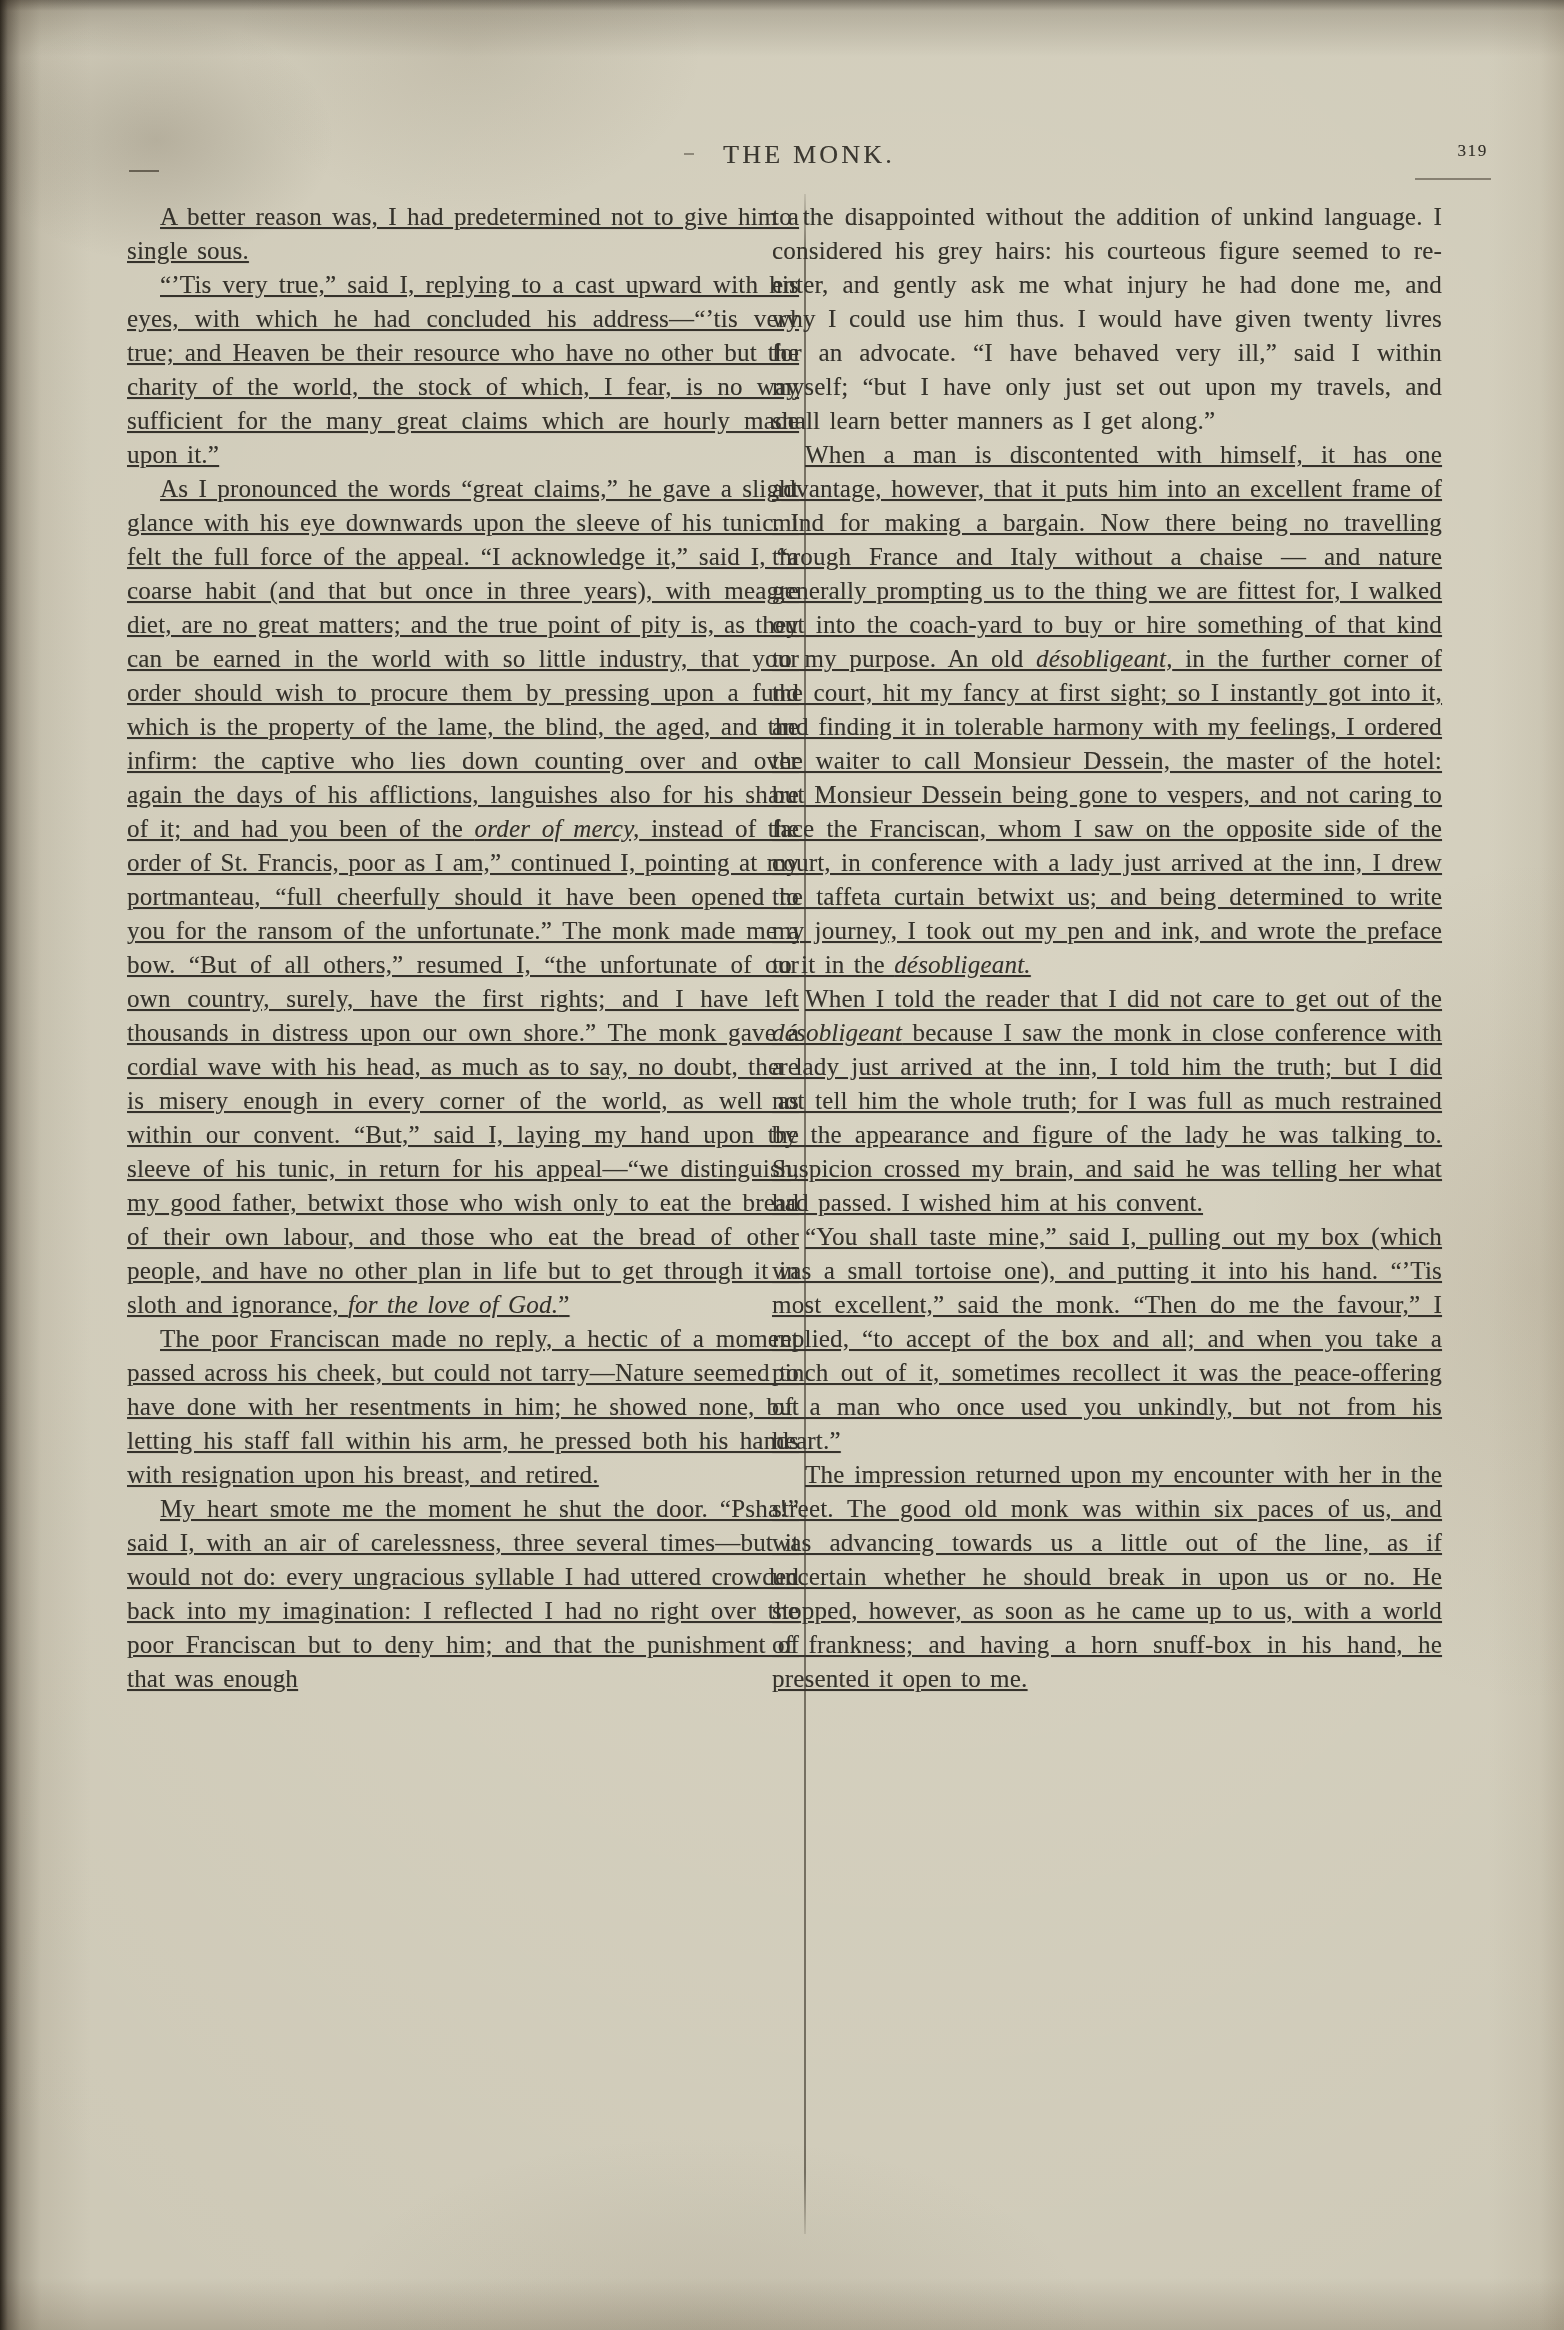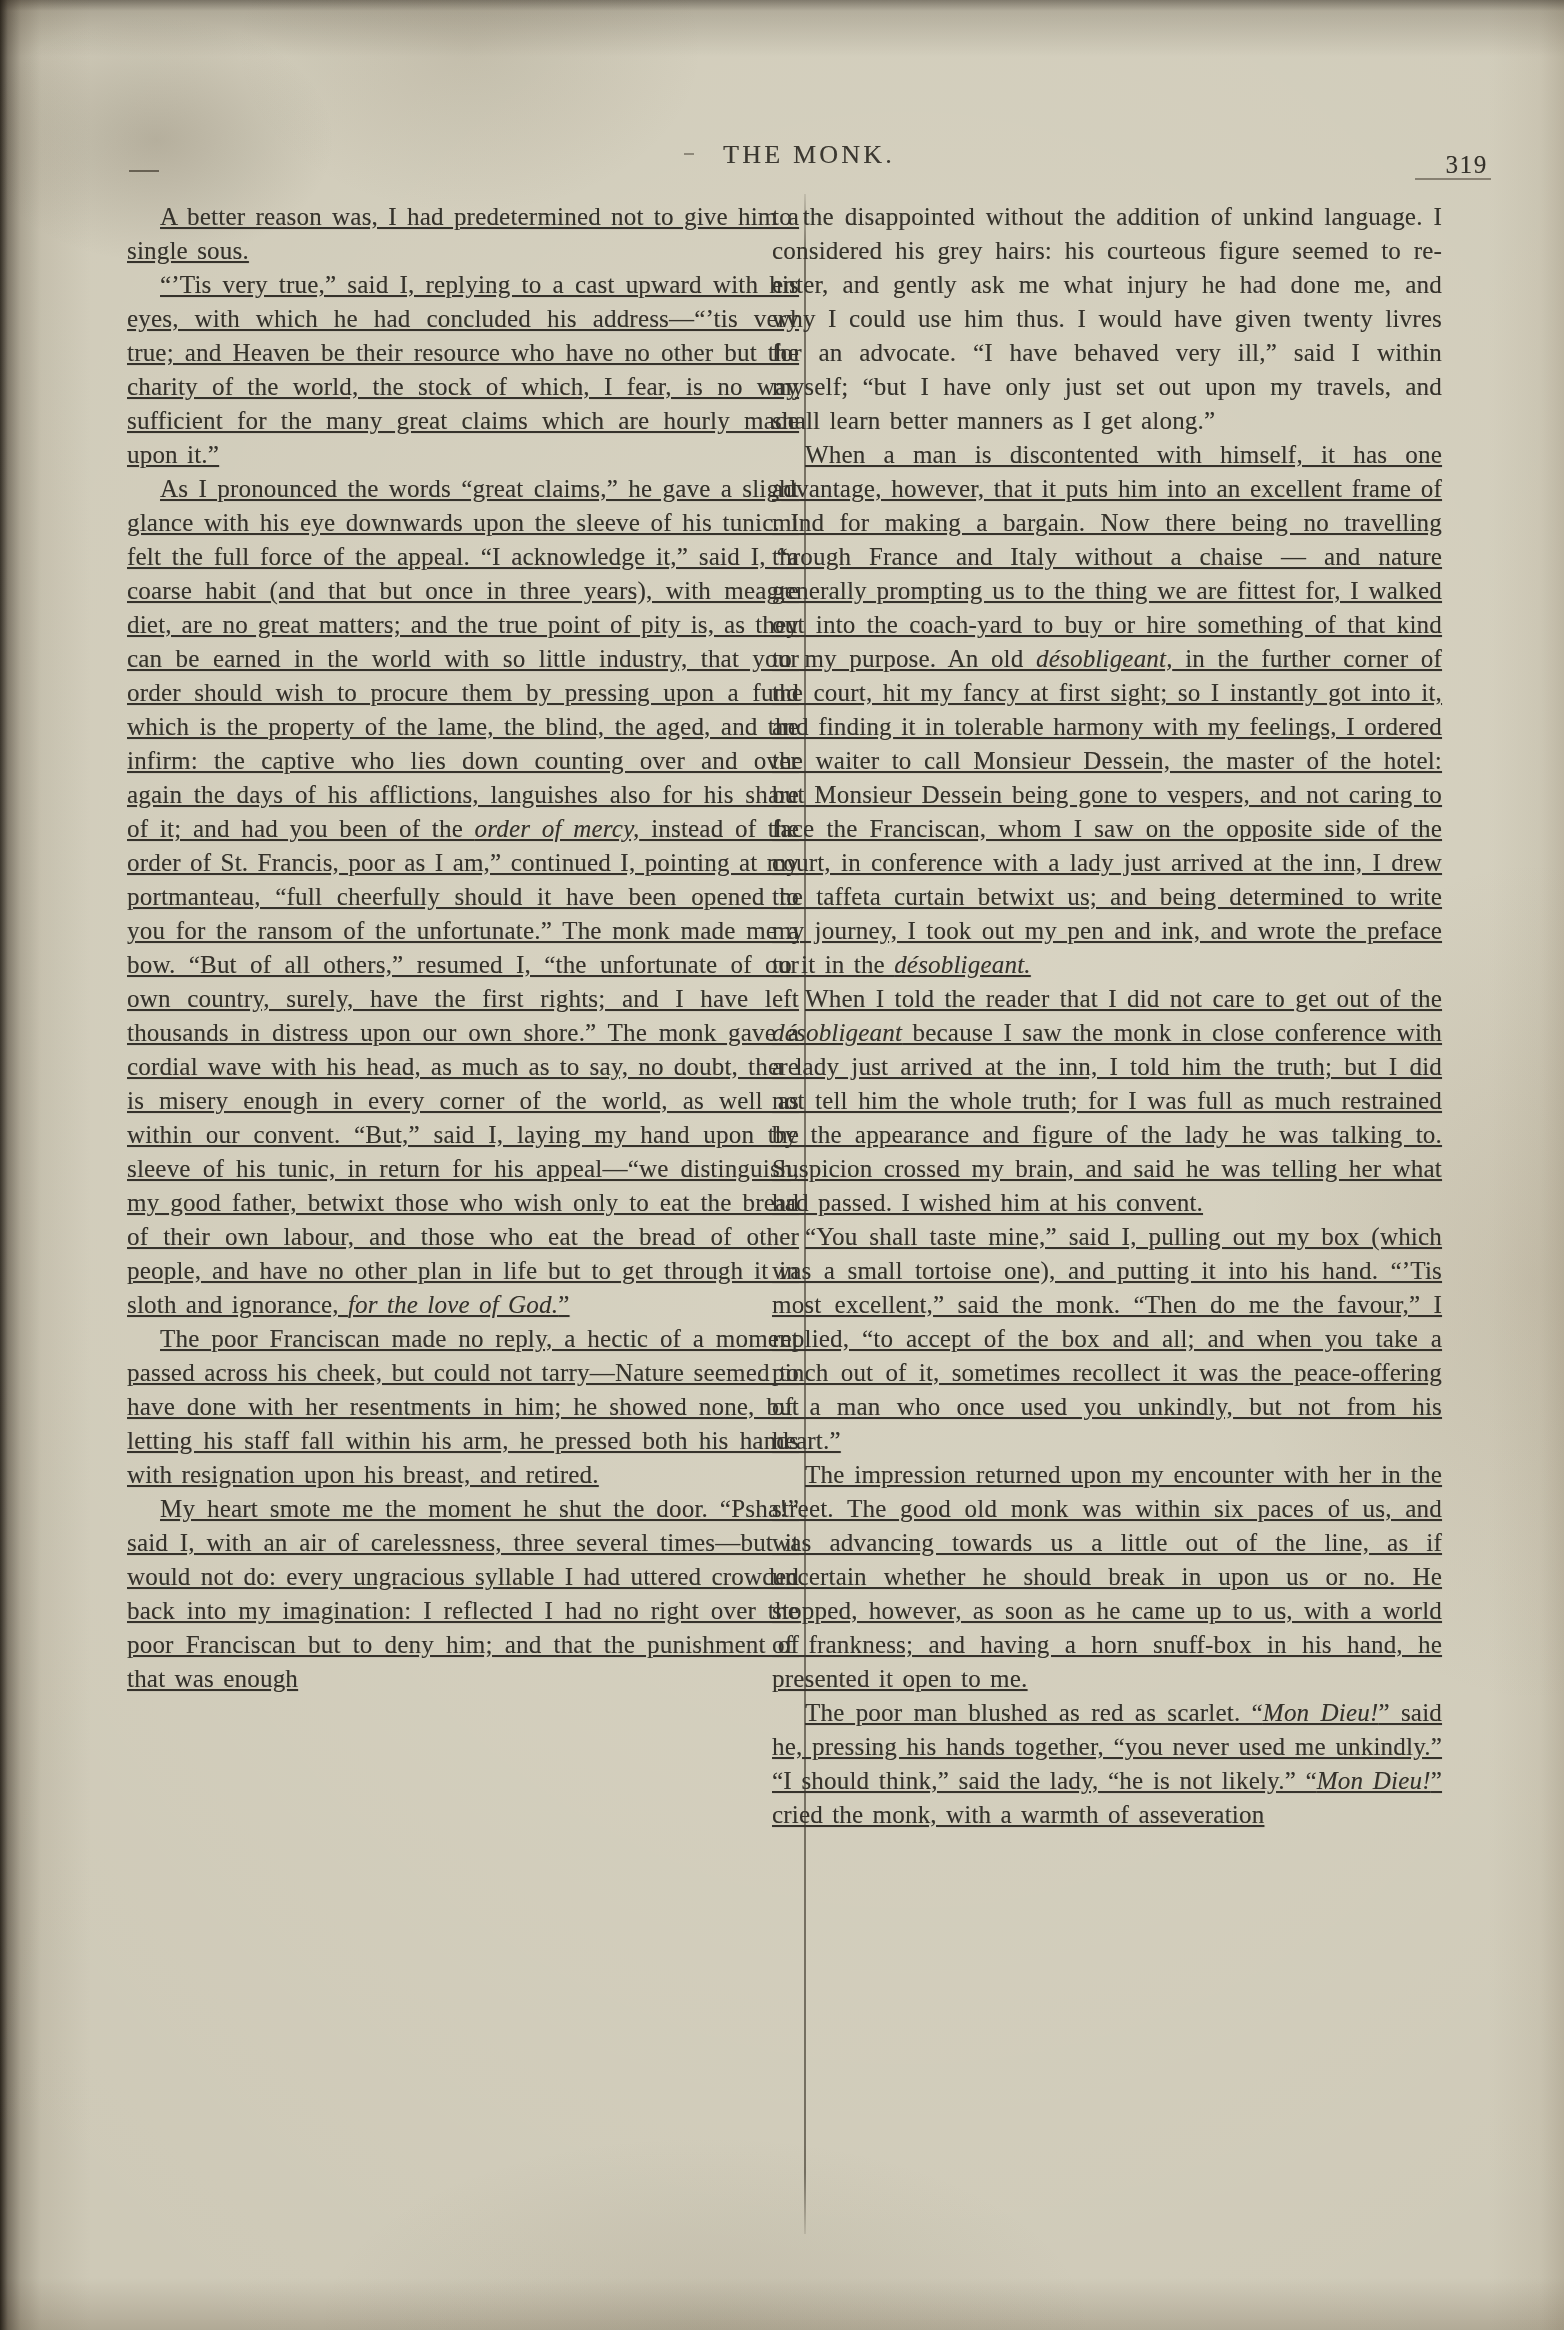--- a/index.html
+++ b/index.html
@@ -28,21 +28,21 @@
       radial-gradient(ellipse 557px 278px at 45% 100%, rgba(100,88,64,0.12), rgba(0,0,0,0) 70%),
       radial-gradient(ellipse 334px 239px at 30% 2%, rgba(90,76,54,0.12), rgba(0,0,0,0) 70%);
   }
   .header { position:absolute; left:127px; top:140px; width:1364px; height:45px; }
   .running-title {
     position:absolute; left:0; right:0; top:0; text-align:center;
     font-size:26px; letter-spacing:3.2px; color:#3b3831;
     text-shadow:0.3px 0.3px 0.6px rgba(53,50,43,0.4);
   }
   .page-number {
-    position:absolute; right:3.2px; top:11px; font-size:25px; letter-spacing:1.6px;
+    position:absolute; right:3.2px; top:1px; font-size:17px; letter-spacing:1.6px;
     text-shadow:0.3px 0.3px 0.6px rgba(53,50,43,0.4);
   }
   .ink-mark { position:absolute; background:rgba(58,50,39,0.65); }
   .mark-left { left:1.6px; top:30px; width:30px; height:2.4px; }
   .mark-mid { left:557px; top:12.7px; width:9.5px; height:2.4px; background:rgba(58,50,39,0.45); }
   .mark-under-number { right:0; top:38px; width:76px; height:1.6px; background:rgba(60,52,40,0.5); }
   .column-divider {
     position:absolute; left:804px; top:194px; width:1.6px; height:2040px;
     background:linear-gradient(180deg, rgba(60,54,42,0.12), rgba(60,54,42,0.62) 3%, rgba(60,54,42,0.62) 97%, rgba(60,54,42,0.12));
   }
@@ -78,17 +78,16 @@
       <p class="indent">As I pronounced the words “great claims,” he gave a slight glance with his eye downwards upon the sleeve of his tunic. I felt the full force of the appeal. “I acknowledge it,” said I, “a coarse habit (and that but once in three years), with meagre diet, are no great matters; and the true point of pity is, as they can be earned in the world with so little industry, that your order should wish to procure them by pressing upon a fund which is the property of the lame, the blind, the aged, and the infirm: the captive who lies down counting over and over again the days of his afflictions, languishes also for his share of it; and had you been of the <i>order of mercy,</i> instead of the order of St. Francis, poor as I am,” continued I, pointing at my portmanteau, “full cheerfully should it have been opened to you for the ransom of the unfortunate.” The monk made me a bow. “But of all others,” resumed I, “the unfortunate of our own country, surely, have the first rights; and I have left thousands in distress upon our own shore.” The monk gave a cordial wave with his head, as much as to say, no doubt, there is misery enough in every corner of the world, as well as within our convent. “But,” said I, laying my hand upon the sleeve of his tunic, in return for his appeal—“we distinguish, my good father, betwixt those who wish only to eat the bread of their own labour, and those who eat the bread of other people, and have no other plan in life but to get through it in sloth and ignorance, <i>for the love of God.</i>”</p>
       <p class="indent">The poor Franciscan made no reply, a hectic of a moment passed across his cheek, but could not tarry—Nature seemed to have done with her resentments in him; he showed none, but letting his staff fall within his arm, he pressed both his hands with resignation upon his breast, and retired.</p>
       <p class="indent">My heart smote me the moment he shut the door. “Psha!” said I, with an air of carelessness, three several times—but it would not do: every ungracious syllable I had uttered crowded back into my imagination: I reflected I had no right over the poor Franciscan but to deny him; and that the punishment of that was enough</p>
     </div>
   <div class="column col-right">
       <p>to the disappointed without the addition of unkind language. I considered his grey hairs: his courteous figure seemed to re-enter, and gently ask me what injury he had done me, and why I could use him thus. I would have given twenty livres for an advocate. “I have behaved very ill,” said I within myself; “but I have only just set out upon my travels, and shall learn better manners as I get along.”</p>
       <p class="indent">When a man is discontented with himself, it has one advantage, however, that it puts him into an excellent frame of mind for making a bargain. Now there being no travelling through France and Italy without a chaise — and nature generally prompting us to the thing we are fittest for, I walked out into the coach-yard to buy or hire something of that kind to my purpose. An old <i>désobligeant,</i> in the further corner of the court, hit my fancy at first sight; so I instantly got into it, and finding it in tolerable harmony with my feelings, I ordered the waiter to call Monsieur Dessein, the master of the hotel: but Monsieur Dessein being gone to vespers, and not caring to face the Franciscan, whom I saw on the opposite side of the court, in conference with a lady just arrived at the inn, I drew the taffeta curtain betwixt us; and being determined to write my journey, I took out my pen and ink, and wrote the preface to it in the <i>désobligeant.</i></p>
       <p class="indent">When I told the reader that I did not care to get out of the <i>désobligeant</i> because I saw the monk in close conference with a lady just arrived at the inn, I told him the truth; but I did not tell him the whole truth; for I was full as much restrained by the appearance and figure of the lady he was talking to. Suspicion crossed my brain, and said he was telling her what had passed. I wished him at his convent.</p>
       <p class="indent">“You shall taste mine,” said I, pulling out my box (which was a small tortoise one), and putting it into his hand. “’Tis most excellent,” said the monk. “Then do me the favour,” I replied, “to accept of the box and all; and when you take a pinch out of it, sometimes recollect it was the peace-offering of a man who once used you unkindly, but not from his heart.”</p>
       <p class="indent">The impression returned upon my encounter with her in the street. The good old monk was within six paces of us, and was advancing towards us a little out of the line, as if uncertain whether he should break in upon us or no. He stopped, however, as soon as he came up to us, with a world of frankness; and having a horn snuff-box in his hand, he presented it open to me.</p>
-      <p class="indent">The poor man blushed as red as scarlet. “<i>Mon Dieu!</i>” said he, pressing his hands together, “you never used me unkindly.” “I should think,” said the lady, “he is not likely.” “<i>Mon Dieu!</i>” cried the monk, with a warmth of asseveration</p>
     </div>
 
 </div>
 
 
 </body></html>

